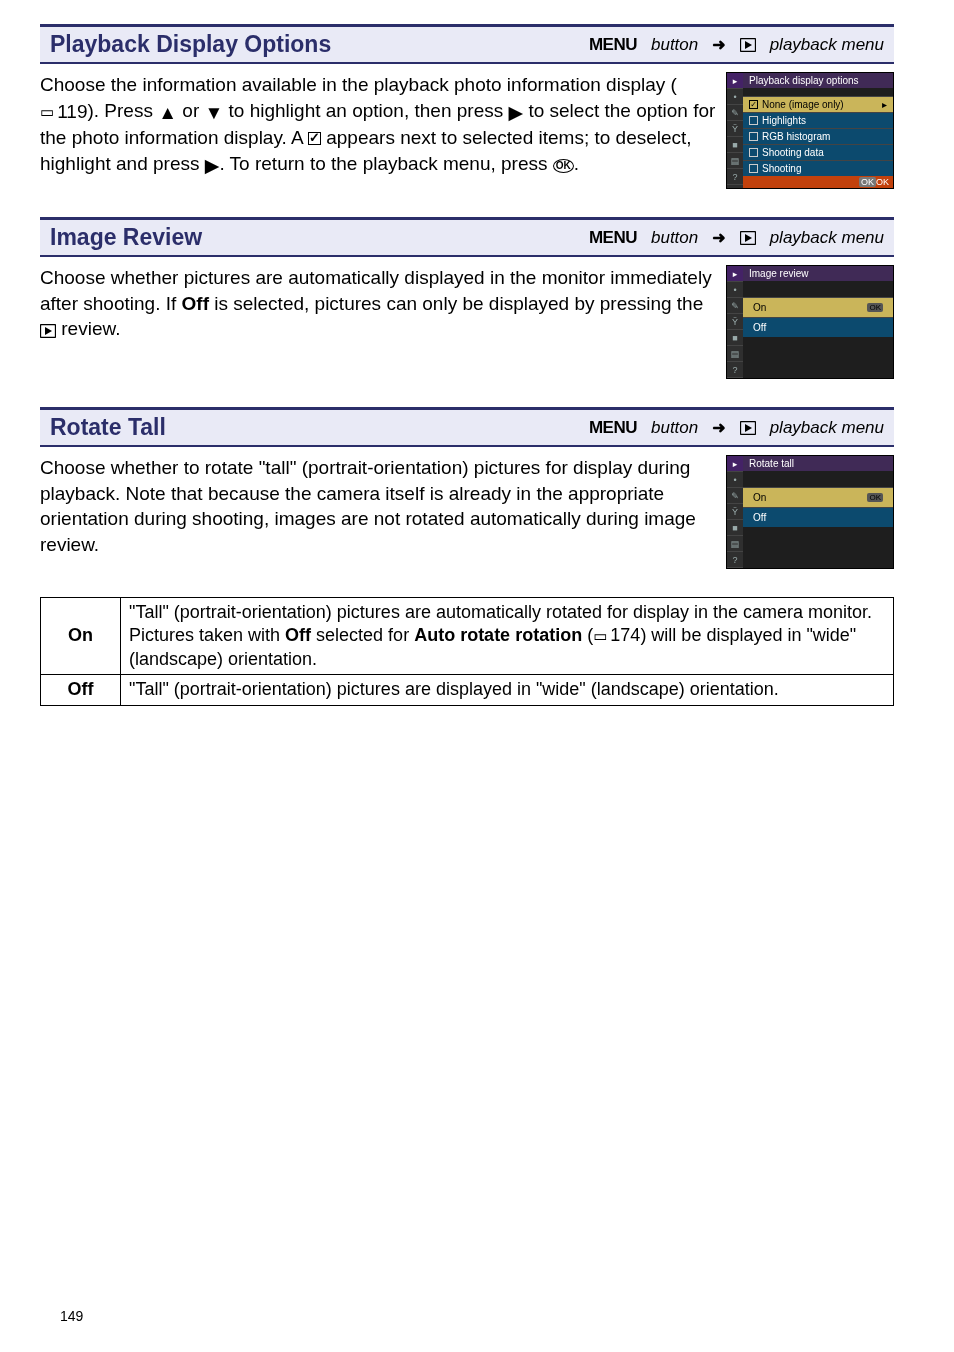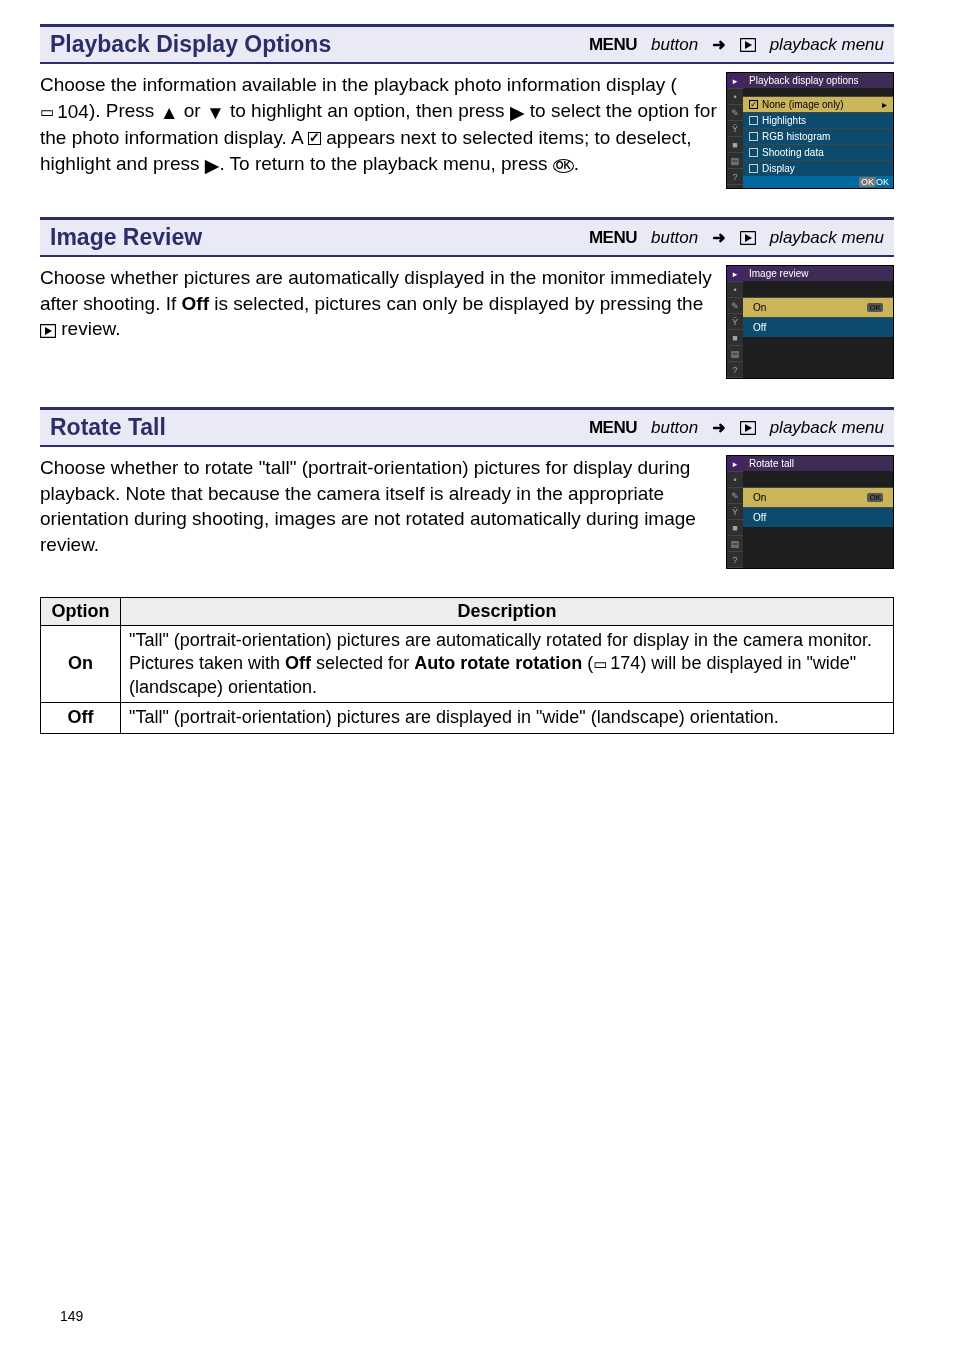--- a/index.html
+++ b/index.html
@@ -33,21 +33,21 @@
   .panel .panel-row { display:flex; }
   .panel .side-tabs { width:16px; background:#2f2f2f; display:flex; flex-direction:column; }
   .panel .side-tabs div { height:16px; border-bottom:1px solid #444; display:flex; align-items:center; justify-content:center; font-size:9px; color:#9aa; }
   .panel .side-tabs div.hi { background:#426; color:#fff; }
   .panel .content { flex:1; }
   .panel .title-bar { background:#402a56; color:#fff; padding:2px 6px; font-size:10px; }
   .panel .opt-row { display:flex; align-items:center; gap:4px; padding:2px 6px; background:#0c4a6e; border-top:1px solid #444; }
   .panel .opt-row.sel { background:#cab55a; color:#000; }
   .panel .opt-row .cbx { width:9px; height:9px; border:1px solid #ccc; display:inline-flex; align-items:center; justify-content:center; font-size:8px; }
   .panel .opt-row.sel .cbx { border-color:#000; color:#000; }
-  .panel .ok-foot { text-align:right; padding:1px 4px; font-size:9px; background:#0369a1; }
+  .panel .ok-foot { text-align:right; padding:1px 4px; font-size:9px; background:#c2410c; }
   .panel .ok-foot .okb { background:#777; border-radius:2px; padding:0 2px; }
   .panel2 .opt-row { padding:4px 10px; }
   .panel2 .opt-row.sel { background:#cab55a; color:#000; justify-content:space-between; }
   .panel2 .okmark { background:#555; border-radius:2px; font-size:8px; padding:0 2px; }
 
   
   table.opts { border-collapse: collapse; width:100%; margin-top:6px; font-size:18px; }
   table.opts th { background:#ededed; font-weight:bold; border:1px solid #000; padding:3px 6px; text-align:center; }
   table.opts td { border:1px solid #000; padding:3px 8px; vertical-align:top; line-height:1.3; }
   table.opts td.opcol { text-align:center; font-weight:bold; width:80px; vertical-align:middle; }
@@ -73,21 +73,21 @@
               <polygon points="5,3 12,7 5,11" fill="#000"></polygon>
             </svg>
         </span>
         <span>playback menu</span>
       </div>
     </div>
     <div class="section-body">
       <div class="section-text">
         <span>Choose the information available in the playback photo information display (</span><span class="book-ref">
             <span class="bicon">▭</span>
-            <span>104</span>
+            <span>119</span>
           </span><span>).  Press </span><span class="tri-up">▲</span><span> or </span><span class="tri-down">▼</span><span> to highlight an option, then press </span><span class="tri-right">▶</span><span> to select the option for the photo information display.  A </span><span class="check-sq"></span><span> appears next to selected items; to deselect, highlight and press </span><span class="tri-right">▶</span><span>.  To return to the playback menu, press </span><span class="ok-circ">OK</span><span>.</span>
       </div>
 
       <div class="panel">
         <div class="panel-row">
           <div class="side-tabs">
             <div class="hi">▸</div>
             <div>•</div>
             <div>✎</div>
             <div>Ÿ</div>
@@ -110,21 +110,21 @@
             <div class="opt-row">
                 <span class="cbx"></span>
                 <span>RGB histogram</span>
               </div>
             <div class="opt-row">
                 <span class="cbx"></span>
                 <span>Shooting data</span>
               </div>
             <div class="opt-row">
                 <span class="cbx"></span>
-                <span>Display</span>
+                <span>Shooting</span>
               </div>
             <div class="ok-foot"><span class="okb">OK</span><span>OK</span></div>
           </div>
         </div>
       </div>
     </div>
   </div>
 
   <div class="section">
     <div class="section-header">
@@ -218,24 +218,20 @@
               </div>
             <div style="height:22px;background:#1e1e1e"></div>
           </div>
         </div>
       </div>
     </div>
   </div>
 
   <table class="opts">
     <tbody>
-        <tr>
-      <th>Option</th>
-      <th>Description</th>
-    </tr>
     <tr>
       <td class="opcol">On</td>
       <td>
         <span>"Tall" (portrait-orientation) pictures are automatically rotated for display in the camera monitor.  Pictures taken with </span><b>Off</b><span> selected for </span><b>Auto rotate rotation</b> (<span class="book-ref">
               <span class="bicon">▭</span>
               <span>174</span>
             </span><span>) will be displayed in "wide" (landscape) orientation.</span>
       </td>
     </tr>
     <tr>

